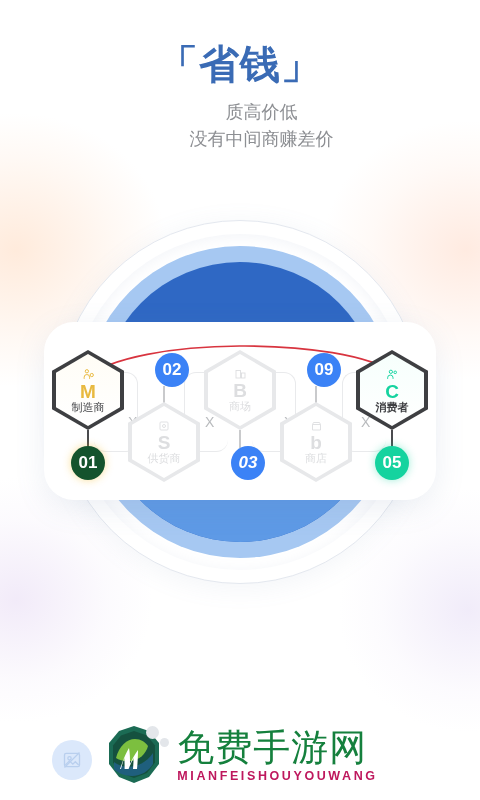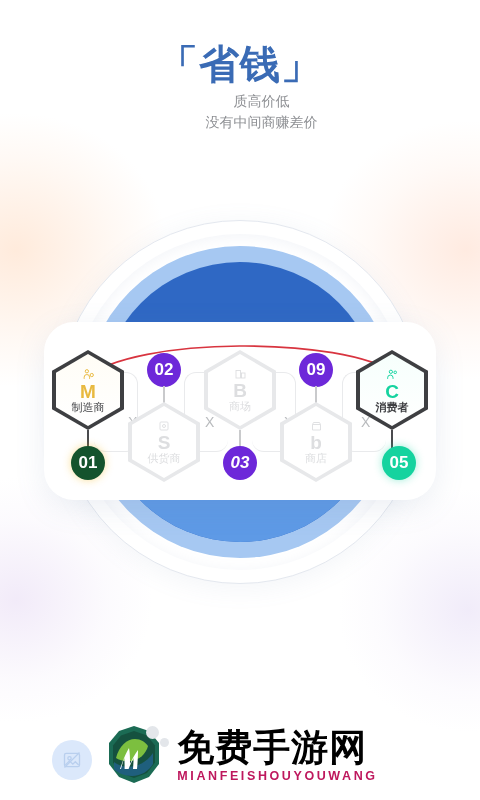--- a/index.html
+++ b/index.html
@@ -22,22 +22,22 @@
   }
 
   
   .header { position:absolute; top:0; left:0; width:480px; text-align:center; z-index:6; }
   .title {
     margin-top:42px;
     font-size:40px; font-weight:bold; letter-spacing:1px;
     color:#3A6BB5; line-height:1.12;text-align:center;
   }
   .subtitle {
-    margin-top:4px;
-    font-size:14px; color:#8d8f93; line-height:1.5; font-weight:400;padding-left:43px;
+    margin-top:12px;
+    font-size:18px; color:#8d8f93; line-height:1.5; font-weight:400;padding-left:43px;
   }
   .subtitle div { white-space:nowrap; }
 
   
   .stage { position:absolute; left:0; top:220px; width:480px; height:410px; z-index:2; }
 
   .ring-outer {
     position:absolute; left:58px; top:0px; width:364px; height:364px;
     border-radius:50%;
     border:1px solid #e4e8ef;
@@ -129,21 +129,21 @@
   .hex.ghost .glyph, .hex.ghost .letter, .hex.ghost .role { color:#dddee0; }
 
   
   .badge {
     position:absolute; width:34px; height:34px; border-radius:50%;
     display:flex; align-items:center; justify-content:center;
     color:#ffffff; font-size:17px; font-weight:bold;
   }
   .badge.gold { background:#14532d; box-shadow:0 0 9px rgba(245,185,28,.45); }
   .badge.teal { background:#15d39f; box-shadow:0 0 9px rgba(21,211,159,.42); }
-  .badge.gray { background:#6d28d9; }
+  .badge.gray { background:#3b82f6;margin-left:8px; }
 
   
   .stem { position:absolute; width:2px; background:#4a4b4e; }
   .stem.gray { background:#c9cacc; }
   .xmark {
     position:absolute; font-size:14px; color:#b9bbbe; font-weight:400;
   }
   .bracket {
     position:absolute; border:1.4px solid #e9eaec; border-radius:12px;
   }
@@ -156,21 +156,21 @@
   }
 
   
   .footer {
     position:absolute; left:0; bottom:12px; width:480px;
     display:flex; align-items:center; justify-content:center; gap:11px;
     z-index:7;
   }
   .logo-mark { position:relative; width:64px; height:64px; flex:none; }
   .logo-text { display:flex; flex-direction:column; }
-  .logo-cn { font-size:37px; font-weight:bold; color:#000000; letter-spacing:1px; line-height:1.02; }
+  .logo-cn { font-size:37px; font-weight:normal; color:#15803d; letter-spacing:1px; line-height:1.02; }
   .logo-en { font-size:12.5px; font-weight:bold; color:#be185d; letter-spacing:2.6px; margin-top:2px; }
   .dot-deco { position:absolute; border-radius:50%; background:#e3e6ea; }
 </style>
 </head>
 <body>
 
 <div class="ambient"></div>
 
 <div class="header">
   <div class="title">「省钱」</div>
@@ -311,21 +311,21 @@
         <svg class="glyph" width="13" height="13" viewBox="0 0 24 24" fill="none" stroke="#15d39f" stroke-width="1.8">
           <circle cx="9" cy="7" r="3"></circle>
           <circle cx="17" cy="8" r="2.4"></circle>
           <path d="M3 20v-2a5 5 0 0 1 10 0v2"></path>
         </svg>
         <div class="letter" style="color:#15d39f;">C</div>
         <div class="role" style="color:#3e3f42;font-weight:bold;">消费者</div>
       </div>
     </div>
     <div class="stem" style="left:347px; top:108px; height:18px;"></div>
-    <div class="badge teal" style="left:331px; top:124px;margin-left:7px;">05</div>
+    <div class="badge teal" style="left:331px; top:124px;">05</div>
 
   </div>
 </div>
 
 <div class="footer">
   <div class="logo-mark">
     <div class="dot-deco" style="left:44px; top:2px;  width:13px; height:13px;"></div>
     <div class="dot-deco" style="left:58px; top:14px; width:9px;  height:9px;"></div>
     <svg width="64" height="64" viewBox="0 0 64 64">
       <polygon points="32,2 47,7 57,19 57,40 47,53 32,59 17,53 7,40 7,19 17,7" fill="#1b6b54"></polygon>

